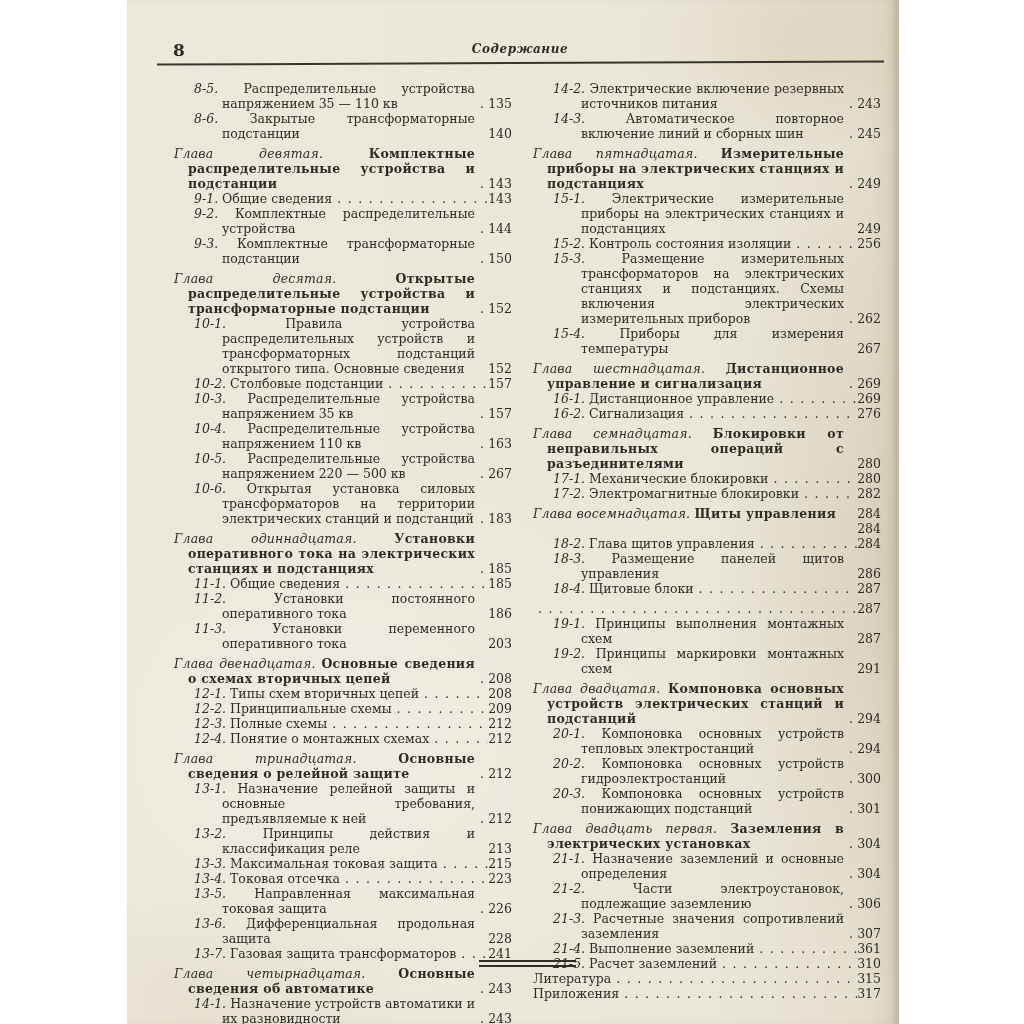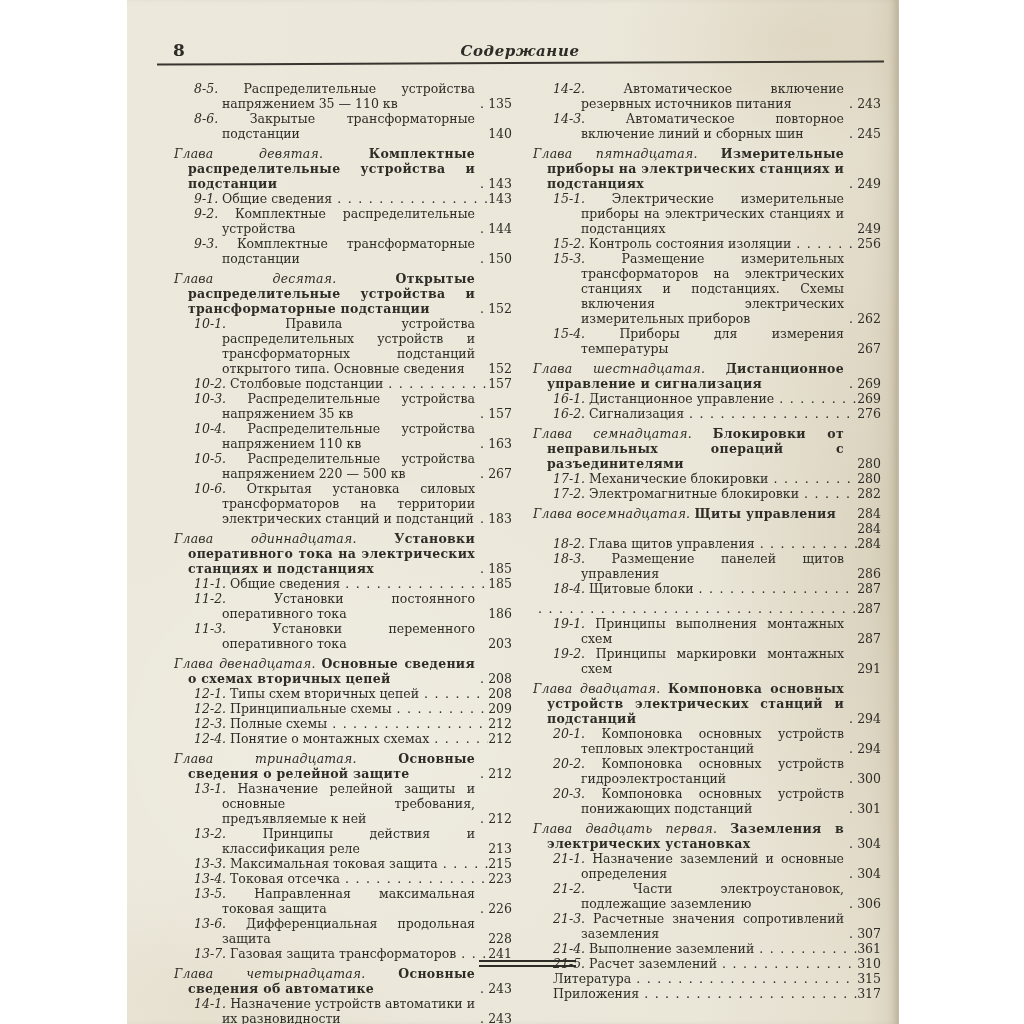--- a/index.html
+++ b/index.html
@@ -20,21 +20,21 @@
     border-right:2px solid #c2baa5;
     box-shadow:inset -6px 0 10px -6px rgba(120,105,75,0.45);
     color:#2e2c27;
   }
   .page-num{
     position:absolute;top:40px;left:46px;
     font-size:17px;font-weight:bold;letter-spacing:1px;
   }
   .doc-title{
     position:absolute;top:42px;left:32px;right:16px;text-align:center;
-    font-style:italic;font-weight:bold;font-size:15px;letter-spacing:0.6px;
+    font-style:italic;font-weight:bold;font-size:12px;letter-spacing:0.6px;
   }
   .header-rule{
     position:absolute;top:62px;left:30px;right:13px;height:0;
     border-top:2.5px solid #38352e;
     transform:rotate(-0.25deg);
   }
   .columns{
     position:absolute;top:81px;left:47px;width:707px;
     display:flex;gap:21px;
     font-size:12.5px;line-height:15px;
@@ -47,21 +47,21 @@
   .row .leader{
     flex:1 1 6px;min-width:6px;overflow:hidden;white-space:nowrap;
     letter-spacing:6.5px;padding-left:5px;padding-right:2px;
   }
   .row .page{flex:0 0 auto;min-width:24px;text-align:right;}
   .row.chapter{margin-top:5px;justify-content:flex-end;}
   .row.chapter .text{padding-left:14px;text-indent:-14px;font-weight:bold;letter-spacing:0.3px;}
   .row.chapter .s-i{font-style:italic;font-weight:normal;letter-spacing:0.2px;}
   .row.sub{padding-left:20px;}
   .row.sub .text{padding-left:28px;text-indent:-28px;}
-  .row.plain .text{padding-left:14px;text-indent:-14px;margin-left:20px;}
+  .row.plain .text{padding-left:14px;text-indent:-14px;}
   .s-i{}
   .s-b{font-weight:bold;}
   .num{white-space:nowrap;font-style:italic;}
   .end-divider{
     position:absolute;left:352px;top:960px;width:97px;height:3px;
     border-top:2px solid #2e2c27;border-bottom:2px solid #2e2c27;
   }
 </style>
 </head>
 <body style="background: rgb(255, 255, 255);">
@@ -228,21 +228,21 @@
           <span class="page">243</span>
         </div>
         <div class="row sub">
           <span class="text"><span class="num">14-1.&nbsp;</span><span class="s-n">Назначение устройств автоматики и их разновидности</span></span>
           <span class="leader">......................................................................</span>
           <span class="page">243</span>
         </div>
       </div>
     <div class="col col-right">
         <div class="row sub">
-          <span class="text"><span class="num">14-2.&nbsp;</span><span class="s-n">Автоматическое включение резервных источников питания</span></span>
+          <span class="text"><span class="num">14-2.&nbsp;</span><span class="s-n">Электрические включение резервных источников питания</span></span>
           <span class="leader">......................................................................</span>
           <span class="page">243</span>
         </div>
         <div class="row sub">
           <span class="text"><span class="num">14-3.&nbsp;</span><span class="s-n">Автоматическое повторное включение линий и сборных шин</span></span>
           <span class="leader">......................................................................</span>
           <span class="page">245</span>
         </div>
         <div class="row chapter">
           <span class="text"><span class="s-i">Глава пятнадцатая. </span><span class="s-b">Измерительные приборы на электрических станциях и подстанциях</span></span>

